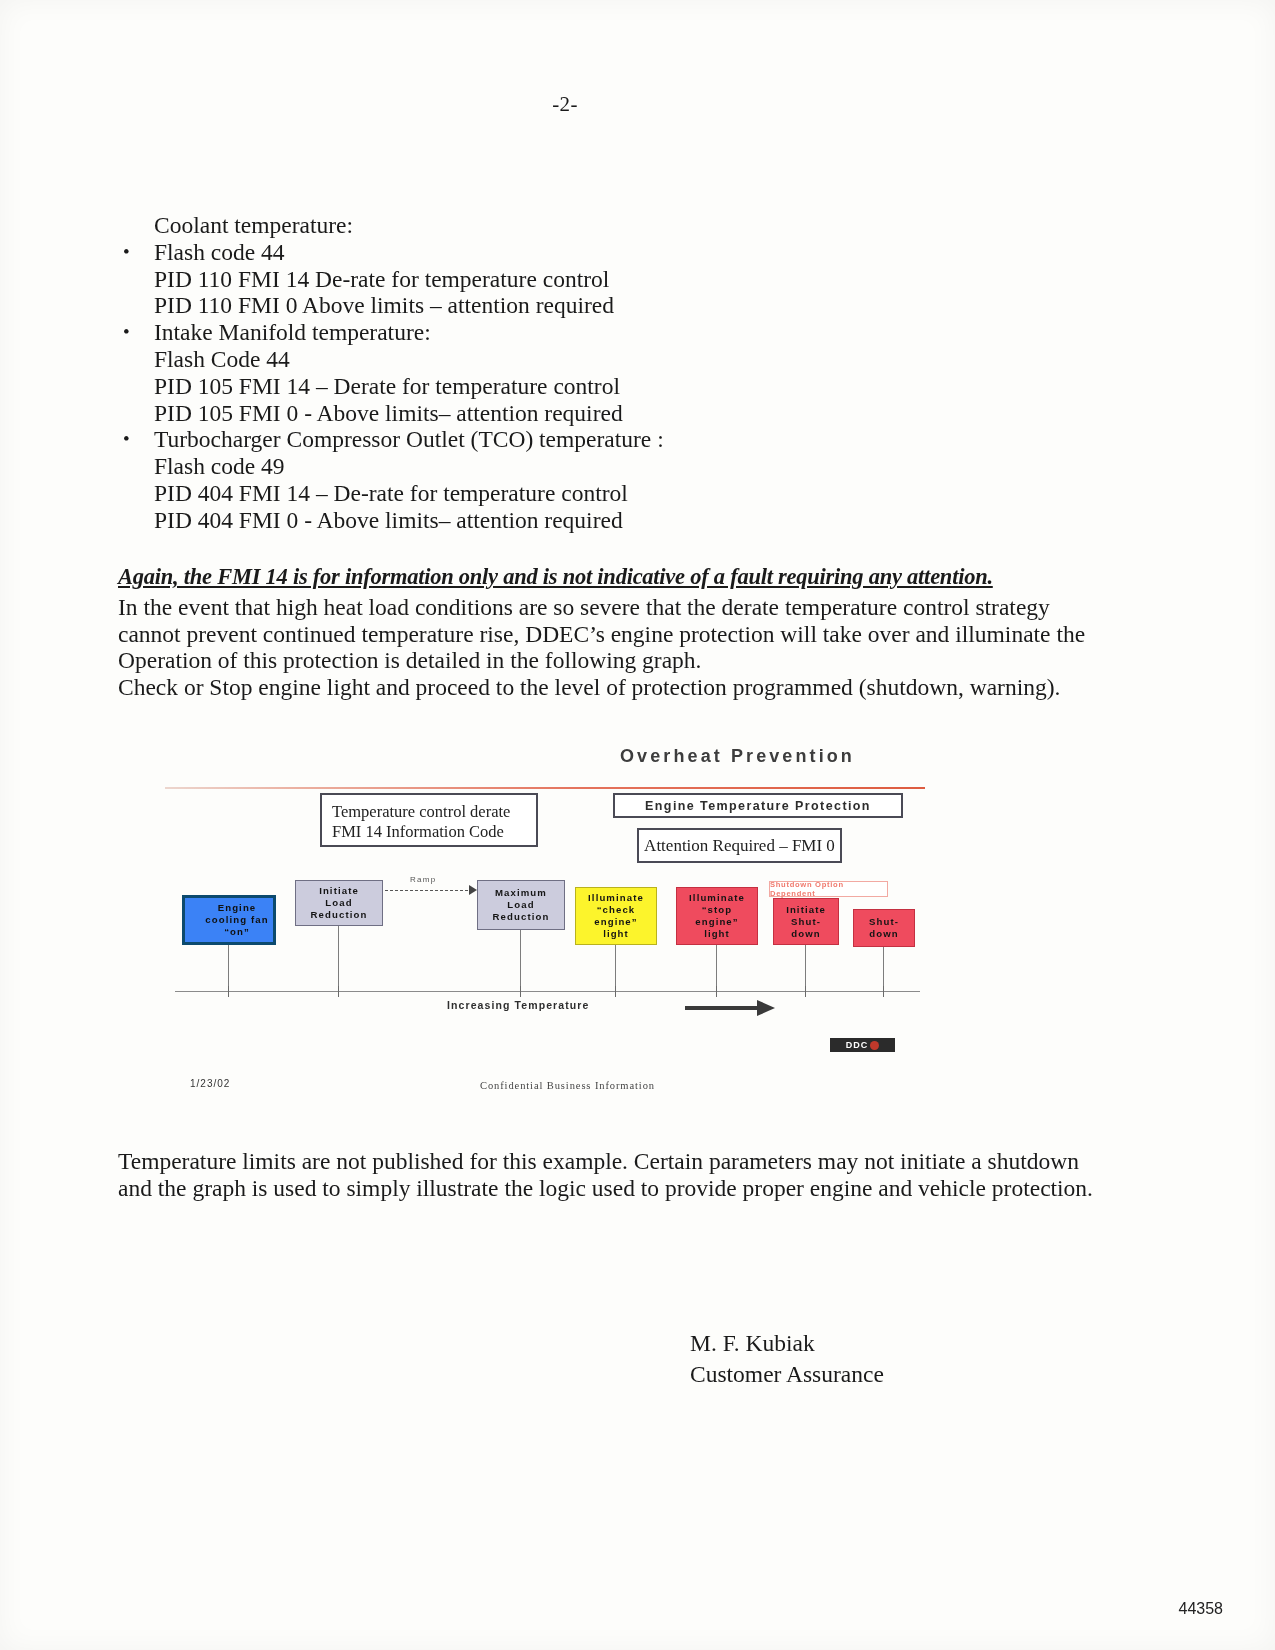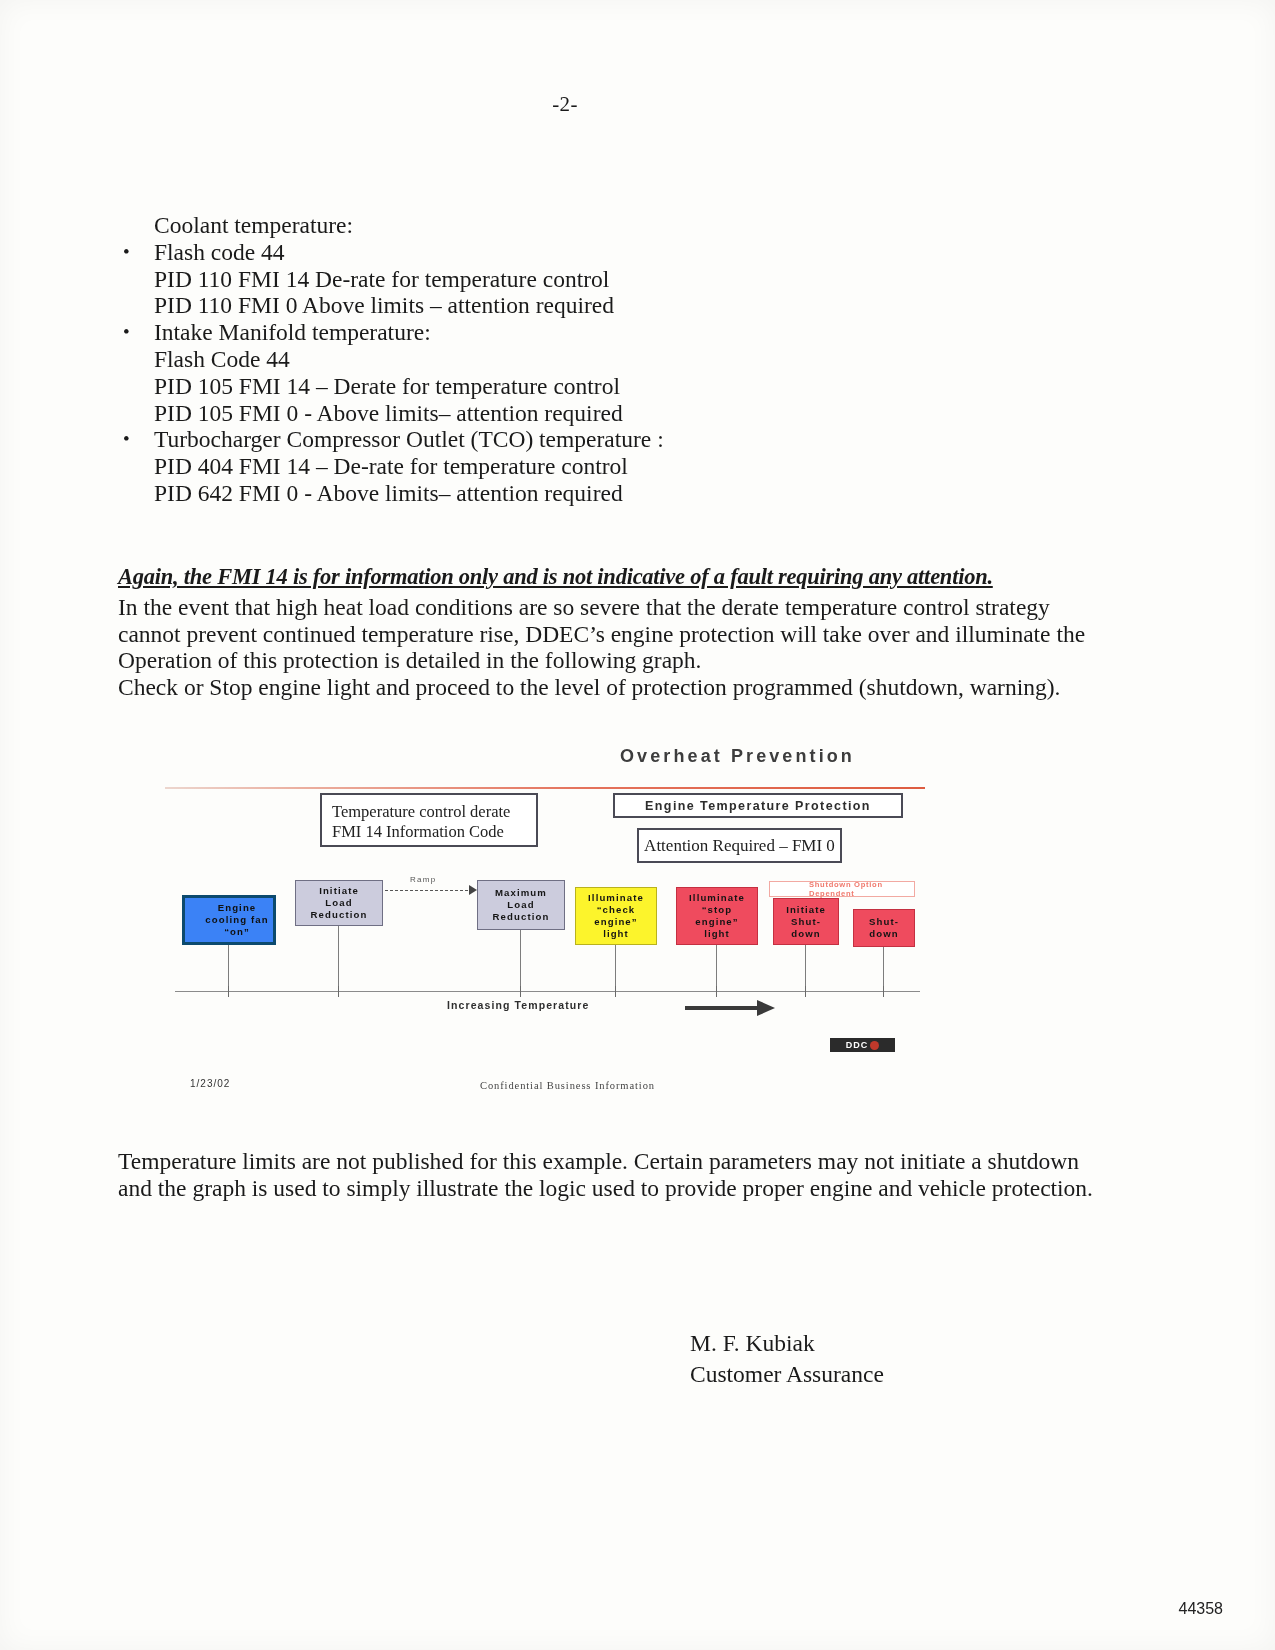--- a/index.html
+++ b/index.html
@@ -201,34 +201,33 @@
     top: 140px;
     font-family: "Liberation Sans", sans-serif;
     font-size: 8px;
     letter-spacing: 1.3px;
     color: #555;
   }
   .shutdown-note {
     position: absolute;
     left: 604px;
     top: 146px;
-    width: 146px;
+    width: 119px;
     height: 16px;
     box-sizing: border-box;
     border: 1px solid #f2a9a2;
     color: #f07a6e;
     font-family: "Liberation Sans", sans-serif;
     font-weight: bold;
     font-size: 7.6px;
     letter-spacing: 0.7px;
     display: flex;
     align-items: center;
     justify-content: center;
     background: #fff;
-    padding-left: 39px;
   }
 
   
   .axis {
     position: absolute;
     left: 10px;
     top: 256px;
     width: 745px;
     height: 1px;
     background: #8b8b8b;
@@ -384,25 +383,29 @@
     <div class="bullet-line">
       <span class="bullet-dot"></span>
       <span class="ln">PID 105 FMI  0  - Above limits– attention required</span>
     </div>
     <div class="bullet-line">
       <span class="bullet-dot">•</span>
       <span class="ln">Turbocharger Compressor Outlet (TCO) temperature :</span>
     </div>
     <div class="bullet-line">
       <span class="bullet-dot"></span>
+      <span class="ln">Flash code 49</span>
+    </div>
+    <div class="bullet-line">
+      <span class="bullet-dot"></span>
       <span class="ln">PID 404 FMI 14 – De-rate for temperature control</span>
     </div>
     <div class="bullet-line">
       <span class="bullet-dot"></span>
-      <span class="ln">PID 642 FMI 0   - Above limits– attention required</span>
+      <span class="ln">PID 404 FMI 0   - Above limits– attention required</span>
     </div>
   </div>
 
   <div class="bold-underline">Again, the FMI 14 is for information only and is not indicative of a fault requiring any attention.</div>
 
   <div class="para">
     <div class="ln">In the event that high heat load conditions are so severe that the derate temperature control strategy</div>
     <div class="ln">cannot prevent continued temperature rise, DDEC’s engine protection will take over and illuminate the</div>
     <div class="ln">Operation of this protection is detailed in the following graph.</div>
     <div class="ln">Check or Stop engine light and proceed to the level of protection programmed (shutdown, warning).</div>

